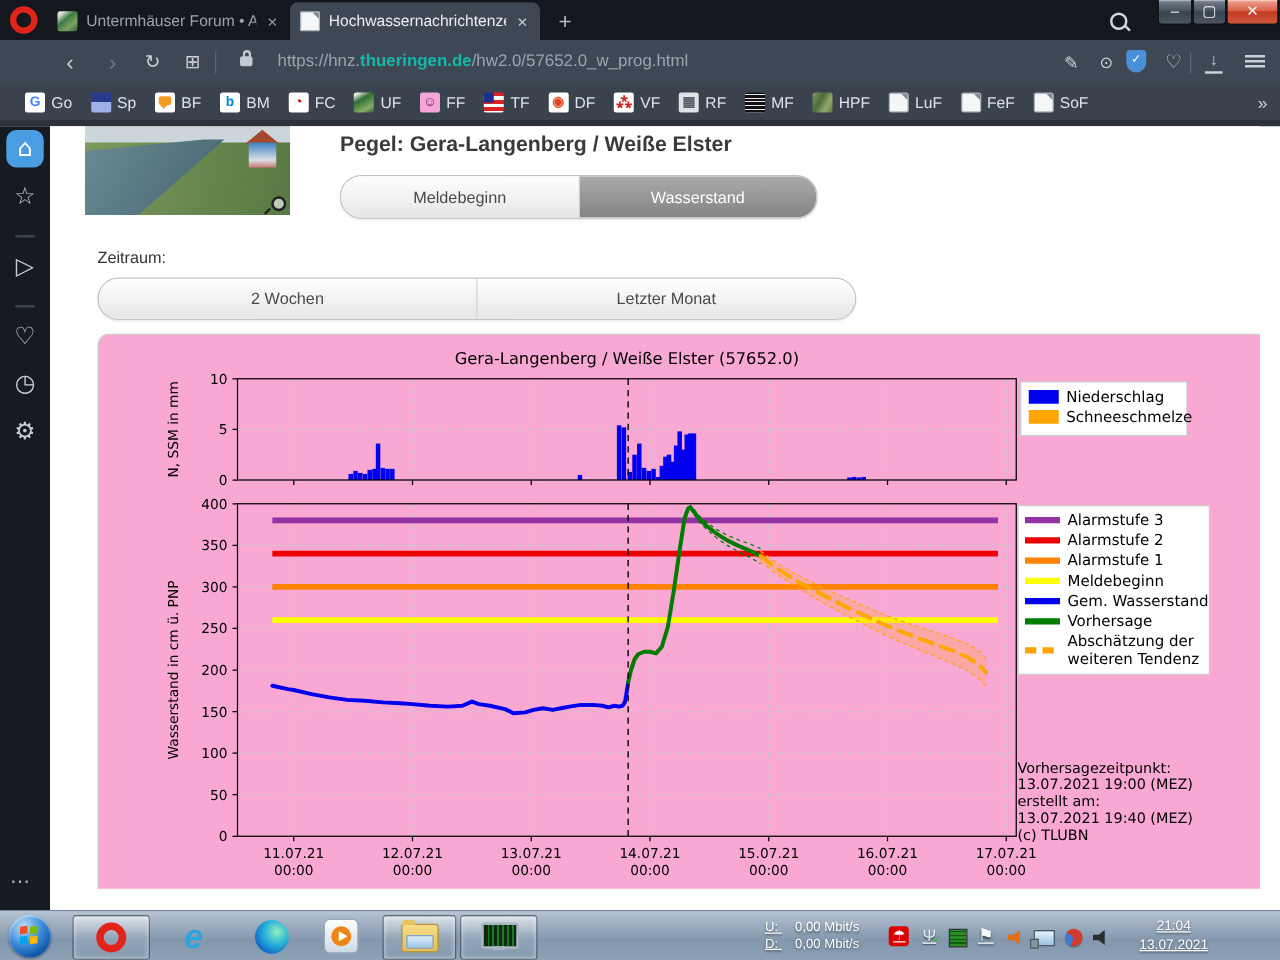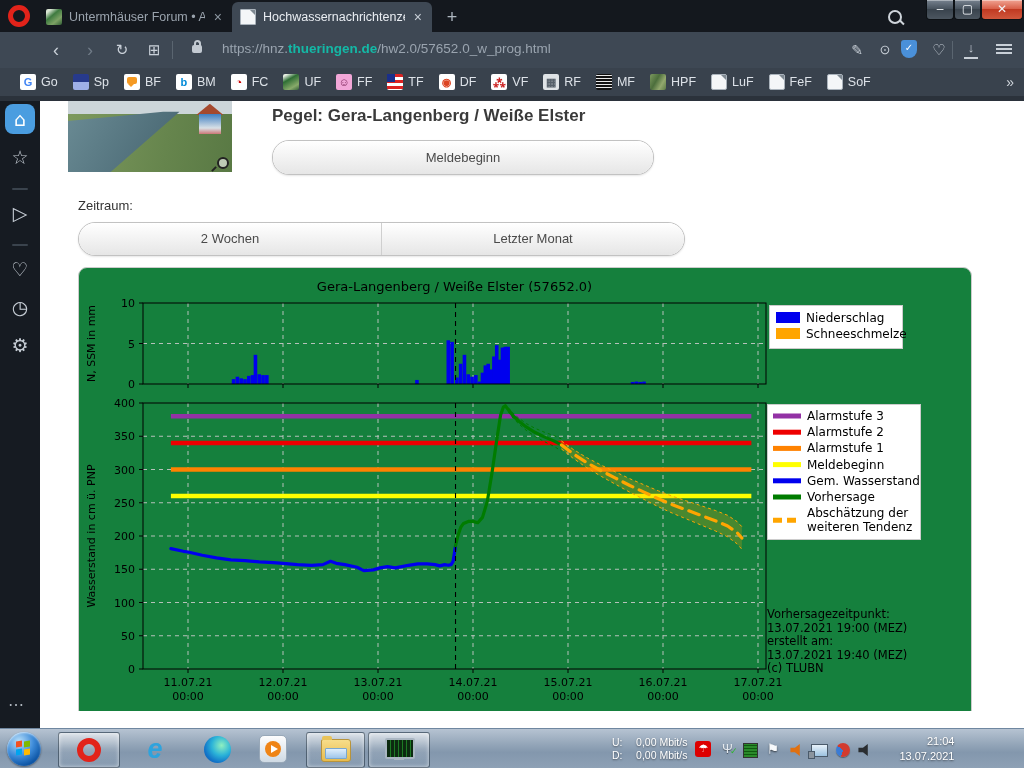--- a/index.html
+++ b/index.html
@@ -88,56 +88,56 @@
   #page-title{left:232px;top:5px;font-size:17px;font-weight:bold;color:#3a3a3a;}
   .btn-group{display:flex;border:1px solid #c2c2c2;border-radius:17px;overflow:hidden;background:#fff;box-shadow:0 1px 2px rgba(0,0,0,.1);}
   .btn{flex:1;text-align:center;font-size:13px;color:#4a4a4a;background:linear-gradient(#fff,#e6e6e6);border-left:1px solid #cfcfcf;}
   .btn:first-child{border-left:none;}
   .btn.active{background:linear-gradient(#aaa,#848484);color:#fff;}
   #pegel-tabs{left:232px;top:39px;width:380px;height:33px;}
   #pegel-tabs .btn{line-height:33px;}
   #zeitraum-label{left:38px;top:97px;font-size:13px;color:#333;}
   #zeitraum-tabs{left:38px;top:121px;width:605px;height:32px;}
   #zeitraum-tabs .btn{line-height:32px;}
-  #chart-panel{left:38px;top:166px;width:892px;height:450px;border:1px solid #ccc;border-radius:9px;background:#15803d;box-sizing:content-box;}
+  #chart-panel{left:38px;top:166px;width:892px;height:450px;border:1px solid #ccc;border-radius:9px;background:#f9a8d4;box-sizing:content-box;padding-left:47px;}
 
   
   #taskbar{left:0;top:728px;width:1024px;height:40px;background:linear-gradient(#b6c3d2,#93a5b8 40%,#8397ad 60%,#8ea1b5);border-top:1px solid #6f87a0;box-sizing:border-box;}
   #start-orb{left:7px;top:3px;width:34px;height:34px;border-radius:50%;background:radial-gradient(circle at 35% 28%,#b9e0fa,#3c8ad8 45%,#0c54a4 75%,#063a78);box-shadow:inset 0 1px 2px rgba(255,255,255,.7),0 1px 2px rgba(0,0,0,.4);}
   .flagpane{position:absolute;width:6px;height:6px;transform:skewY(-8deg);}
   .taskapp{top:3px;height:34px;display:flex;align-items:center;justify-content:center;}
   .taskapp.boxed{border:1px solid rgba(30,45,60,.55);border-radius:3px;background:linear-gradient(rgba(255,255,255,.55),rgba(255,255,255,.15) 45%,rgba(110,135,160,.25));box-shadow:inset 0 0 4px rgba(255,255,255,.6);}
   .app-opera{width:24px;height:24px;border:6px solid #e2231a;border-radius:50%;box-sizing:border-box;}
   .app-ie{color:#2ea3dd;font-size:27px;font-weight:bold;font-style:italic;line-height:30px;}
   .app-edge{width:27px;height:27px;border-radius:50%;background:radial-gradient(circle at 65% 35%,#8ff0c0,#2bb3d8 40%,#1273c8 70%,#0a56a8);}
   .app-wmp{width:26px;height:26px;border-radius:5px;background:linear-gradient(#fdfdfd,#cfdae4);border:1px solid #98a8b8;position:relative;}
   .app-wmp::before{content:"";position:absolute;left:5px;top:5px;width:16px;height:16px;border-radius:50%;background:#ef8416;}
   .app-wmp::after{content:"";position:absolute;left:11px;top:9px;border:4px solid transparent;border-left:7px solid #fff;}
   .app-folder{width:28px;height:21px;position:relative;background:linear-gradient(#f7dd8a,#e8bc4e);border-radius:2px 3px 3px 3px;border:1px solid #b8943c;}
   .app-folder::before{content:"";position:absolute;left:0;top:-4px;width:10px;height:4px;background:#e8c35a;border-radius:2px 2px 0 0;}
   .app-folder::after{content:"";position:absolute;left:3px;top:8px;width:20px;height:9px;background:linear-gradient(#dfeefc,#9fc6ea);border:1px solid #7aa8d0;border-radius:1px;}
   .app-monitor{width:28px;height:24px;position:relative;}
   .app-monitor .scr{position:absolute;left:0;top:0;width:26px;height:17px;background:#0c2a10 repeating-linear-gradient(90deg,#0c2a10 0 3px,#1d7a24 3px 4px);border:2px solid #aab6c2;border-radius:2px;}
   .app-monitor .std{position:absolute;left:9px;top:19px;width:10px;height:3px;background:#aab6c2;}
-  #tray{top:0;height:40px;display:flex;align-items:center;gap:8px;color:#fff;}
+  #tray{top:0;height:40px;display:flex;align-items:center;gap:24px;color:#fff;text-decoration:underline;}
   #nettext{font-size:10.5px;line-height:13px;text-shadow:0 1px 2px rgba(0,0,0,.5);text-align:left;}
   #nettext .val{display:inline-block;width:62px;text-align:right;}
   .tico{width:16px;height:16px;position:relative;display:inline-block;}
   .t-avira{background:#dd0000;border-radius:3px;color:#fff;font-size:11px;text-align:center;line-height:15px;font-family:"DejaVu Sans",sans-serif;}
   .t-usb{color:#e4e9ee;font-size:13px;text-align:center;line-height:16px;text-shadow:0 1px 1px rgba(0,0,0,.5);}
   .t-usb::after{content:"✓";position:absolute;right:-2px;bottom:-2px;color:#2db52d;font-size:9px;text-shadow:none;}
   .t-net{width:13px;height:13px;margin-top:2px;border:1px solid #333;background:repeating-linear-gradient(0deg,#2a8a2a 0 2px,#0f5a0f 2px 3px);}
   .t-flag{color:#f7f9fb;font-size:14px;line-height:16px;text-shadow:0 1px 2px rgba(0,0,0,.6);font-family:"DejaVu Sans",sans-serif;}
   .spk{width:13px;height:13px;margin-top:2px;clip-path:polygon(0 33%,35% 33%,72% 4%,72% 96%,35% 67%,0 67%);}
   .t-volmix{background:#e07010;}
   .t-speaker{background:#2a2d30;}
   .t-display{width:15px;height:11px;margin-top:3px;background:linear-gradient(#e8f2fa,#9cc2e0);border:1px solid #4a5a6a;}
   .t-display::after{content:"";position:absolute;left:-4px;top:6px;width:5px;height:6px;background:#8a949e;border:1px solid #4a5a6a;}
   .t-ccleaner{width:14px;height:14px;margin-top:1px;border-radius:50%;background:conic-gradient(#d23b2e 0 55%,#3a7bd5 55% 85%,#d23b2e 85%);box-shadow:0 1px 1px rgba(0,0,0,.4);}
-  #clock{text-align:right;font-size:11px;line-height:15px;text-shadow:0 1px 2px rgba(0,0,0,.5);margin-left:20px;}
+  #clock{text-align:center;font-size:11px;line-height:15px;text-shadow:0 1px 2px rgba(0,0,0,.5);}
 
   svg text{font-family:"DejaVu Sans","Liberation Sans",sans-serif;fill:#000;}
 </style>
 </head>
 <body>
 
 <div id="stage">
 
   <div id="tabbar" class="abs">
     <div id="opera-logo" class="abs"></div>
@@ -269,20 +269,21 @@
     <div id="photo" class="abs">
       <div class="sky"></div>
       <div class="water"></div>
       <div class="hut-roof"></div>
       <div class="hut-body"></div>
       <div class="pmag"></div>
     </div>
     <div id="page-title" class="abs">Pegel: Gera-Langenberg / Weiße Elster</div>
     <div id="pegel-tabs" class="abs btn-group">
         <div class="btn">Meldebeginn</div>
+        <div class="btn active">Wasserstand</div>
       </div>
     <div id="zeitraum-label" class="abs">Zeitraum:</div>
     <div id="zeitraum-tabs" class="abs btn-group">
         <div class="btn">2 Wochen</div>
         <div class="btn">Letzter Monat</div>
       </div>
     <div id="chart-panel" class="abs">
       <svg id="chart-svg" width="892" height="444" viewBox="0 0 892 444">
           <text x="375.5" y="23" font-size="13" text-anchor="middle">Gera-Langenberg / Weiße Elster (57652.0)</text>
           <line x1="109" y1="35" x2="109" y2="116" stroke="#c8c8c8" stroke-dasharray="4 4" stroke-width="0.9"></line>

